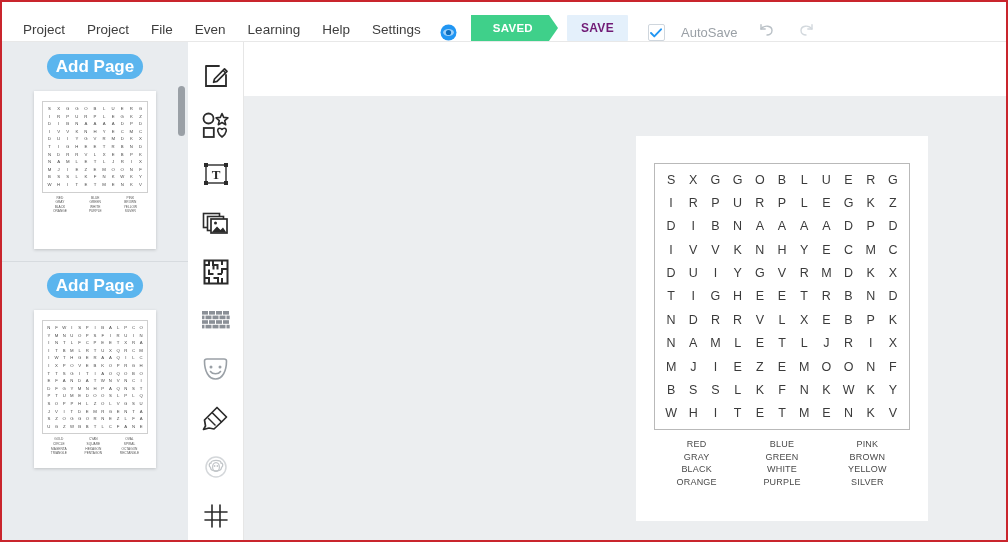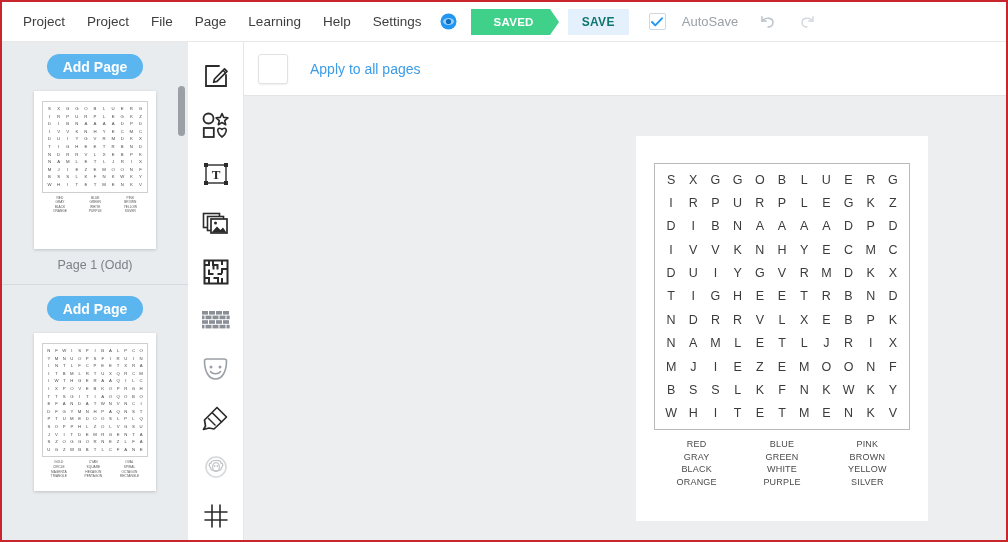--- a/index.html
+++ b/index.html
@@ -15,21 +15,21 @@
     border: 2px solid #c9252d;
     background: #ffffff;
     overflow: hidden;
   }
 
   
   .menubar {
     position: absolute; left: 0; top: 0;
     width: 1004px; height: 40px;
     background: #ffffff;
-    display: flex; align-items: center;
+    display: flex; align-items: flex-end;
     border-bottom: 1px solid #e8e8e8;
     padding-left: 10px;
   }
   .menu-item {
     font-size: 13.5px; color: #3e3e3e;
     padding: 4px 11px; cursor: pointer;
     white-space: nowrap;
   }
 
   .eye-icon {
@@ -52,21 +52,21 @@
     content: "";
     position: absolute; right: -9px; top: 0;
     width: 0; height: 0;
     border-top: 13px solid transparent;
     border-bottom: 13px solid transparent;
     border-left: 9px solid #3fd08a;
   }
   .save-btn {
     margin-left: 18px;
     background: #e4f0fb;
-    color: #0f766e;
+    color: #701a75;
     font-size: 12px; font-weight: bold;
     letter-spacing: .3px;
     height: 26px;
     display: flex; align-items: center; justify-content: center;
     padding: 0 14px;
     cursor: pointer;
     border-radius: 1px;
   }
 
   .autosave-wrap {
@@ -100,21 +100,21 @@
   }
   .pages-inner { padding-top: 12px; }
   .add-page-btn {
     display: block;
     margin: 0 auto 12px auto;
     width: 96px; height: 25px;
     background: #5bb5ee;
     color: #ffffff;
     border: none; border-radius: 13px;
     font-family: "Liberation Sans", sans-serif;
-    font-size: 14px; font-weight: bold;
+    font-size: 17px; font-weight: bold;
     cursor: pointer;
   }
   .thumb-card {
     width: 122px; height: 158px;
     margin: 0 auto;
     background: #ffffff;
     box-shadow: 0 1px 3px rgba(0,0,0,.18);
     padding: 10px 8px 6px 8px;
     cursor: pointer;
   }
@@ -258,21 +258,21 @@
 </style>
 </head>
 <body>
 
 <div id="app">
 
   <div class="menubar">
     <div class="menu-item">Project</div>
     <div class="menu-item">Project</div>
     <div class="menu-item">File</div>
-    <div class="menu-item">Page</div>
+    <div class="menu-item">Even</div>
     <div class="menu-item">Learning</div>
     <div class="menu-item">Help</div>
     <div class="menu-item">Settings</div>
 
     <div class="eye-icon">
       <svg width="17" height="17" viewBox="0 0 17 17">
         <circle cx="8.5" cy="8.5" r="8" fill="#2196f3"></circle>
         <ellipse cx="8.5" cy="8.5" rx="5.4" ry="3.4" fill="#ffffff" opacity="0.55"></ellipse>
         <circle cx="8.5" cy="8.5" r="2.6" fill="#0d6dbd"></circle>
       </svg>
@@ -449,21 +449,20 @@
               <span>PURPLE</span>
             </div>
             <div class="col">
               <span>PINK</span>
               <span>BROWN</span>
               <span>YELLOW</span>
               <span>SILVER</span>
             </div>
           </div>
       </div>
-      <div class="page-label">Page 1 (Odd)</div>
 
       <div class="panel-divider"></div>
 
       <div style="height:11px"></div>
       <button class="add-page-btn">Add Page</button>
 
       <div class="thumb-card">
         <div class="thumb-grid-box">
           <div class="thumb-grid" id="thumb-grid-2" style="grid-template-columns: repeat(13, 1fr);">
               <span>N</span>
@@ -782,24 +781,20 @@
     </div>
 
     <div class="tool-btn">
       <svg width="26" height="26" viewBox="0 0 26 26">
         <path d="M9 2 V24 M17 2 V24 M2 9 H24 M2 17 H24" stroke="#2b2b2b" stroke-width="1.6" stroke-linecap="round"></path>
       </svg>
     </div>
 
   </div>
 
-  <div class="subtoolbar">
-    <div class="big-checkbox"></div>
-    <div class="apply-link">Apply to all pages</div>
-  </div>
 
   <div class="canvas">
     <div class="doc-page">
       <div class="ws-box">
         <div class="ws-grid" id="ws-grid">
             <span>S</span>
             <span>X</span>
             <span>G</span>
             <span>G</span>
             <span>O</span>

